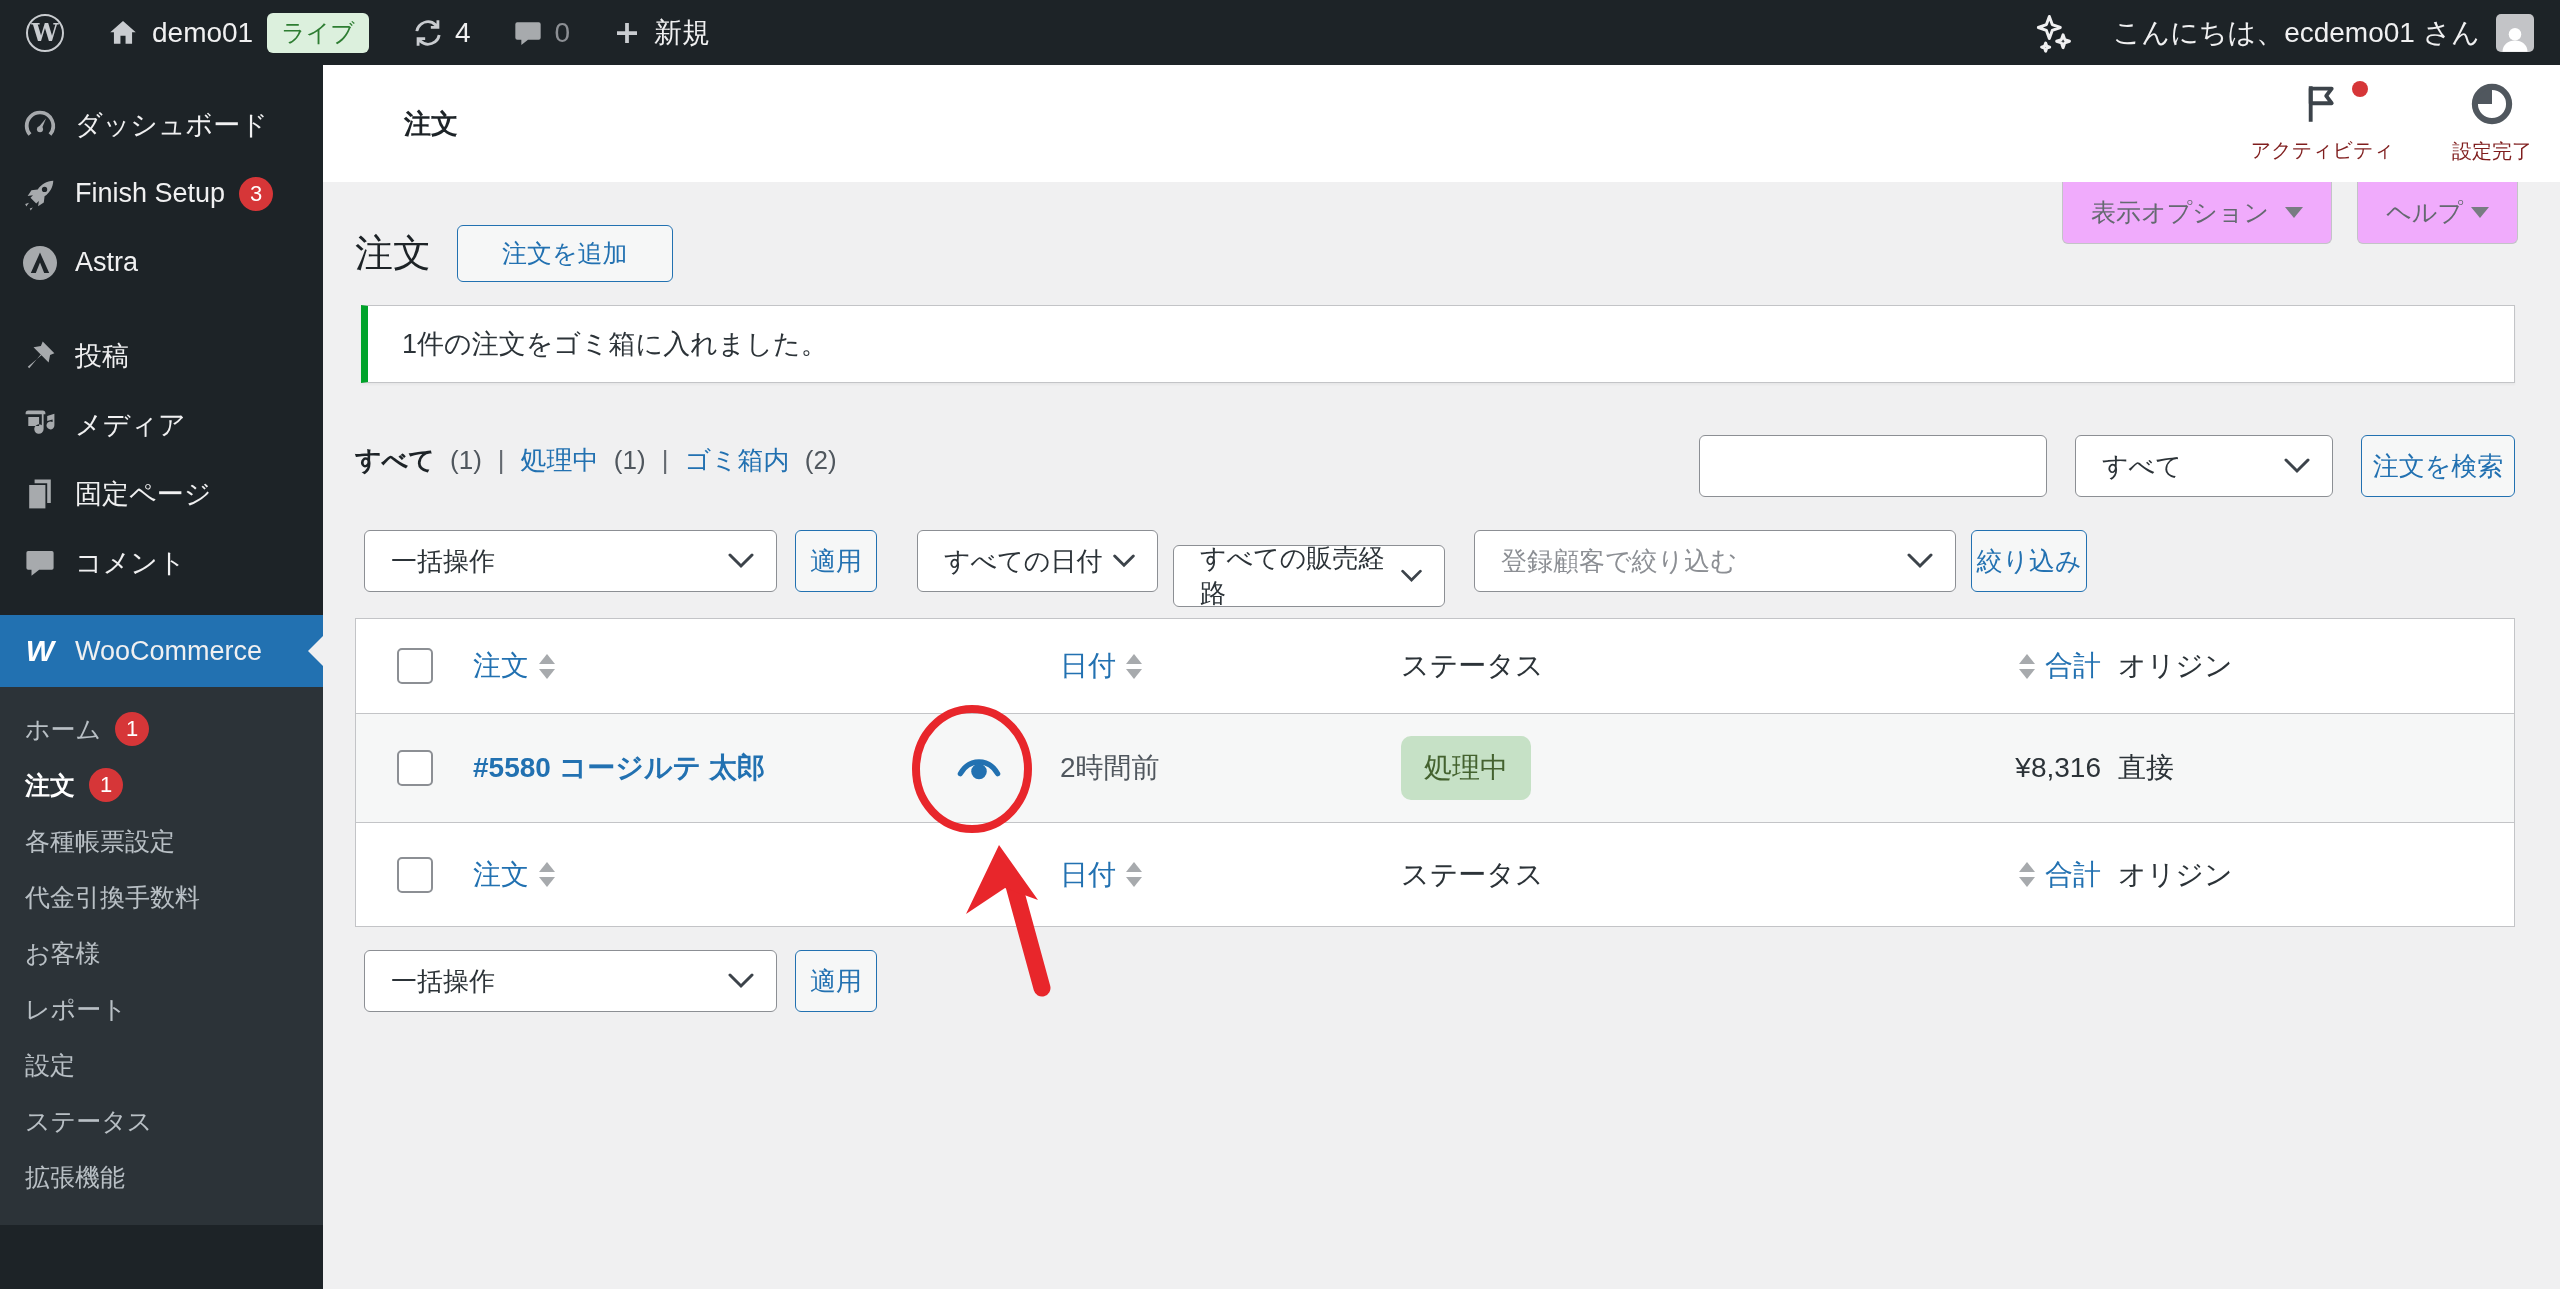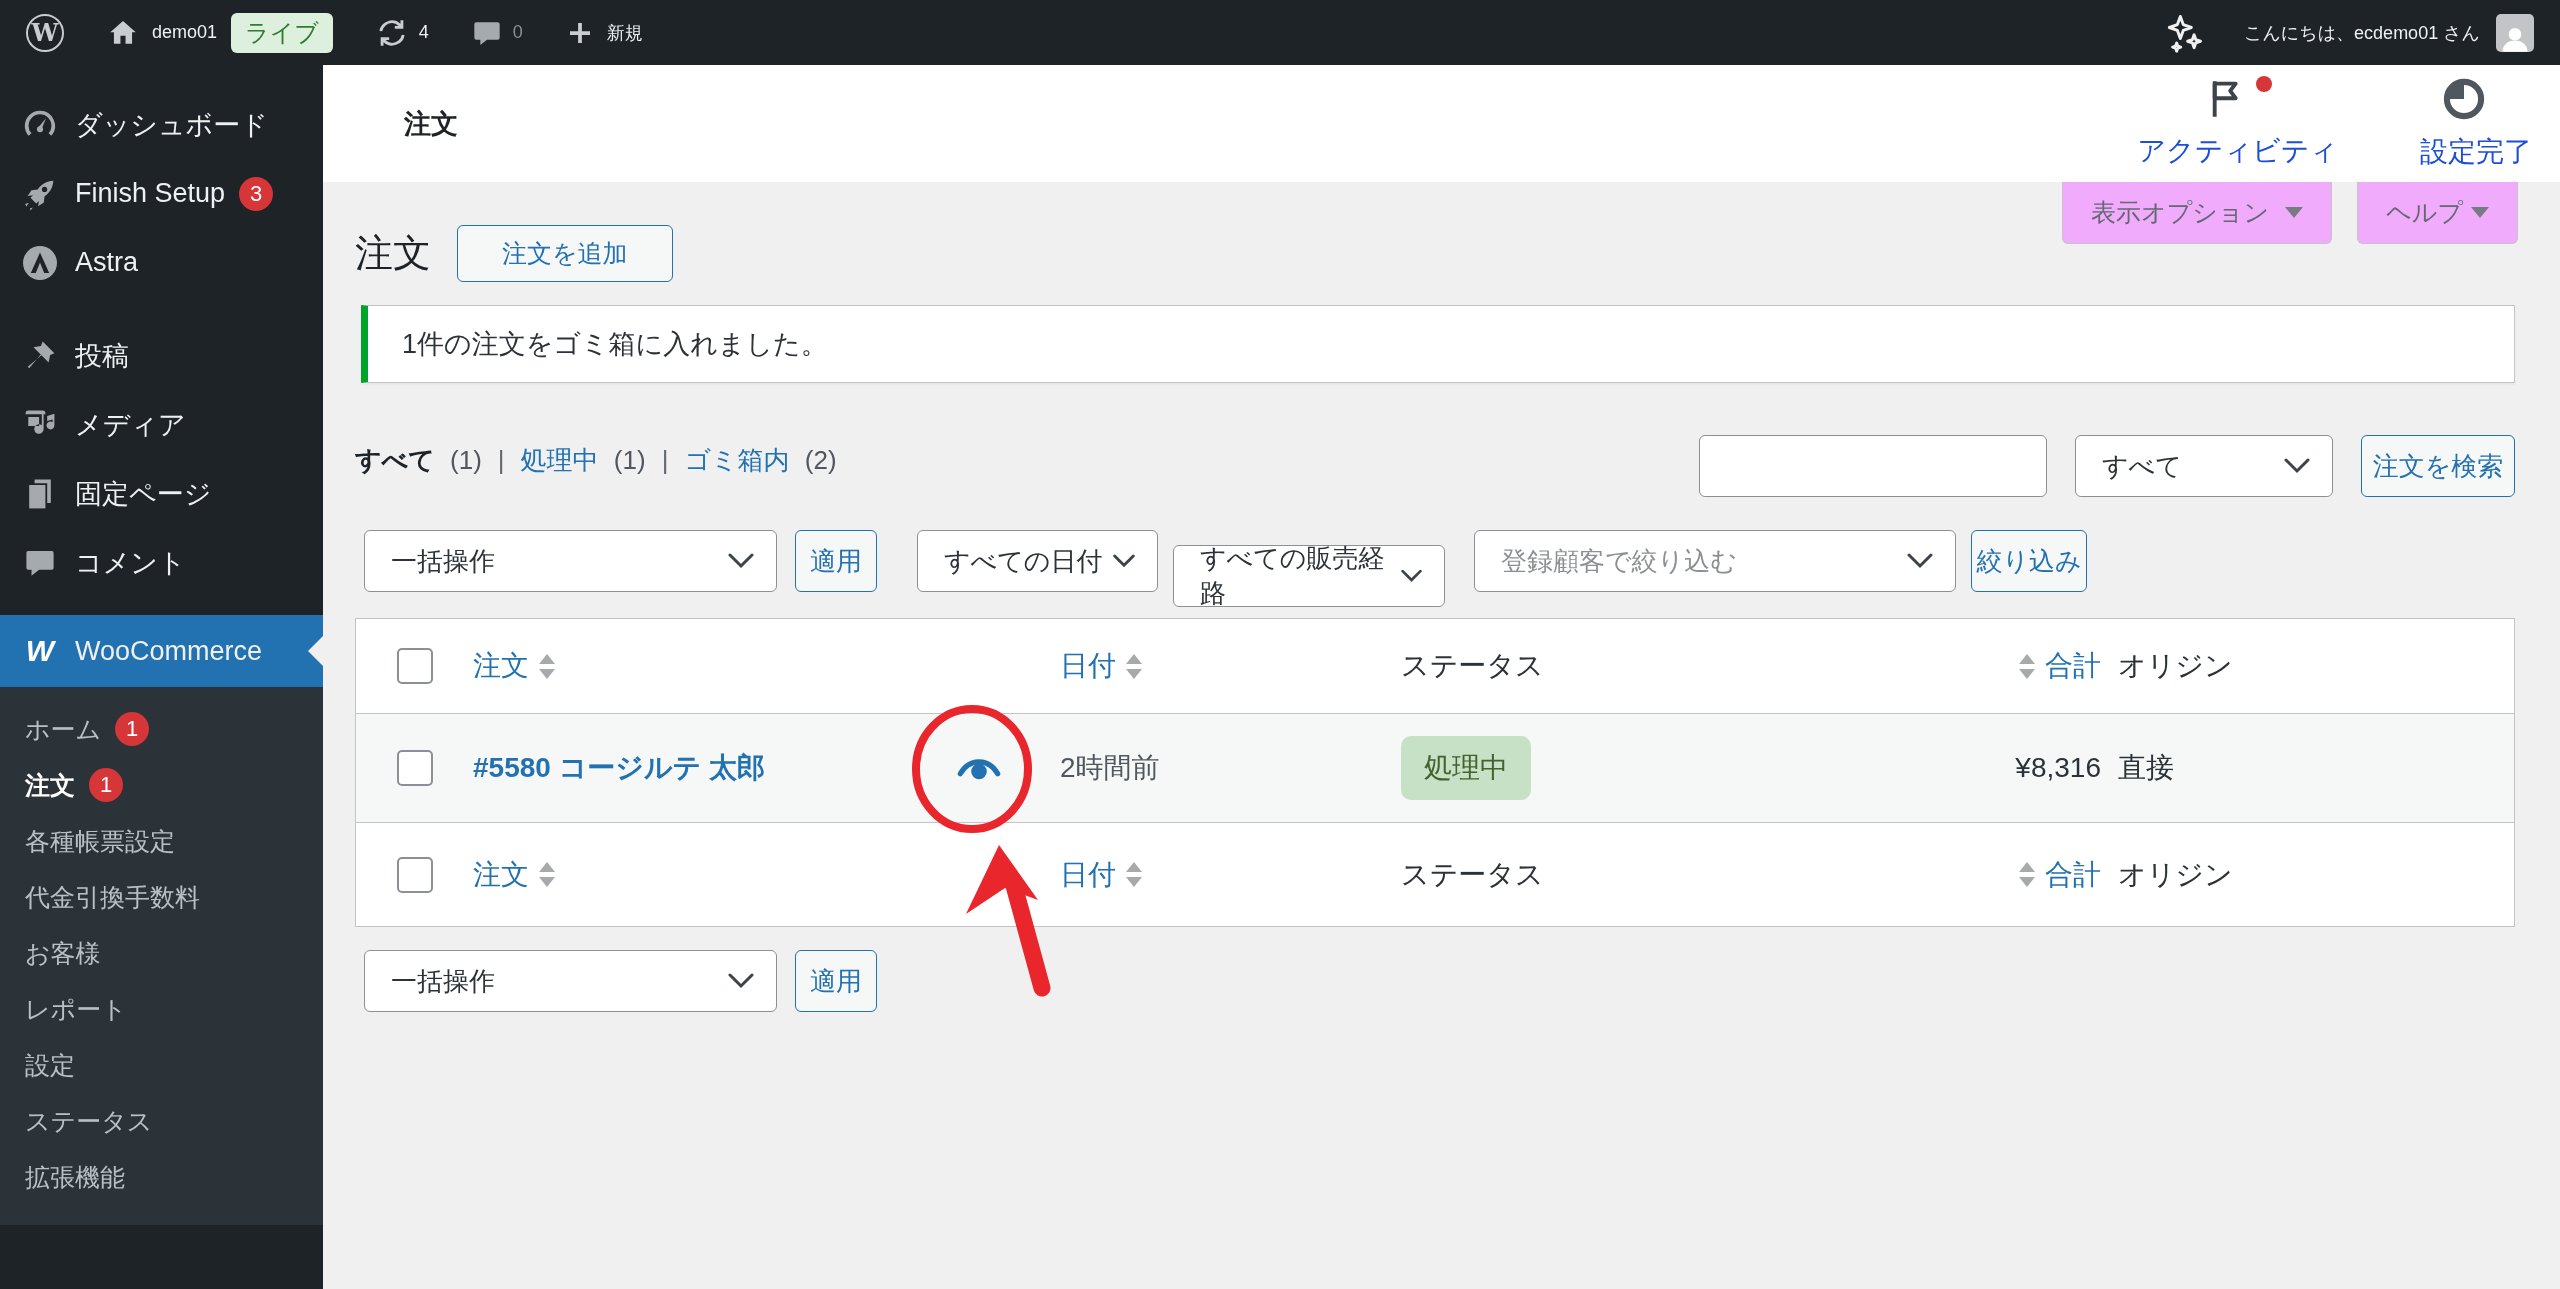--- a/index.html
+++ b/index.html
@@ -3,21 +3,21 @@
 <meta charset="utf-8">
 <style>
   * { margin:0; padding:0; box-sizing:border-box; }
   html,body { width:2560px; height:1289px; overflow:hidden; }
   body { font-family:"Liberation Sans","DejaVu Sans",sans-serif; background:#f0f0f1; position:relative; }
 
   
   .admin-bar { position:absolute; top:0; left:0; width:2560px; height:65px; background:#1d2327;
     display:flex; align-items:center; justify-content:space-between; padding:0 26px; z-index:50; }
   .ab-left, .ab-right { display:flex; align-items:center; }
-  .ab-item { display:flex; align-items:center; color:#f0f0f1; font-size:18px; }
+  .ab-item { display:flex; align-items:center; color:#f0f0f1; font-size:28px; }
   .ab-icon { display:flex; align-items:center; justify-content:center; }
   .wp-logo-circle { width:38px; height:38px; border:2.5px solid #c9ccd0; border-radius:50%;
     display:flex; align-items:center; justify-content:center; color:#c9ccd0;
     font-family:"DejaVu Serif","Liberation Serif",serif; font-size:24px; font-weight:bold; }
   .live-badge { background:#dcf0dd; color:#2e7d32; font-size:24px; padding:4px 14px; border-radius:6px; margin-left:14px; }
   .ab-count { color:#f0f0f1; margin-left:10px; }
   .ab-count.dim { color:#8c8f94; }
   .ab-gap-l { margin-left:42px; }
   .avatar { width:38px; height:38px; background:#c3c4c7; border-radius:5px; margin-left:16px;
     display:flex; align-items:flex-end; justify-content:center; overflow:hidden; }
@@ -40,21 +40,21 @@
     color:rgba(240,246,252,.72); font-size:25px; cursor:pointer; }
   .submenu-item.current { color:#fff; font-weight:bold; }
 
   
   .content { position:absolute; top:65px; left:323px; right:0; bottom:0; background:#f0f0f1; }
   .content-header { position:absolute; top:0; left:0; right:0; height:117px; background:#fff;
     display:flex; align-items:center; }
   .ch-title { font-size:27px; font-weight:bold; color:#1d2327; padding-left:81px; }
   .ch-right { position:absolute; right:28px; top:0; height:117px; display:flex; align-items:center; gap:58px; }
   .ch-block { display:flex; flex-direction:column; align-items:center; gap:8px; position:relative; cursor:pointer; }
-  .ch-label { font-size:28px; color:#1d4ed8;margin-left:24px; }
+  .ch-label { font-size:20px; color:#7f1d1d; }
   .red-dot { position:absolute; top:-2px; right:-26px; width:16px; height:16px; background:#d63638; border-radius:50%; }
 
   .screen-tab { position:absolute; top:117px; height:62px; background:#f0abfc; border:1px solid #c3c4c7; border-top:none;
     border-radius:0 0 6px 6px; display:flex; align-items:center; gap:16px; padding:0 28px;
     color:#646970; font-size:25px; cursor:pointer; z-index:10; }
   .tab-options { right:228px; }
   .tab-help { right:42px;gap:8px; }
   .caret-down { width:0; height:0; border-left:9px solid transparent; border-right:9px solid transparent;
     border-top:11px solid #787c82; }
 

